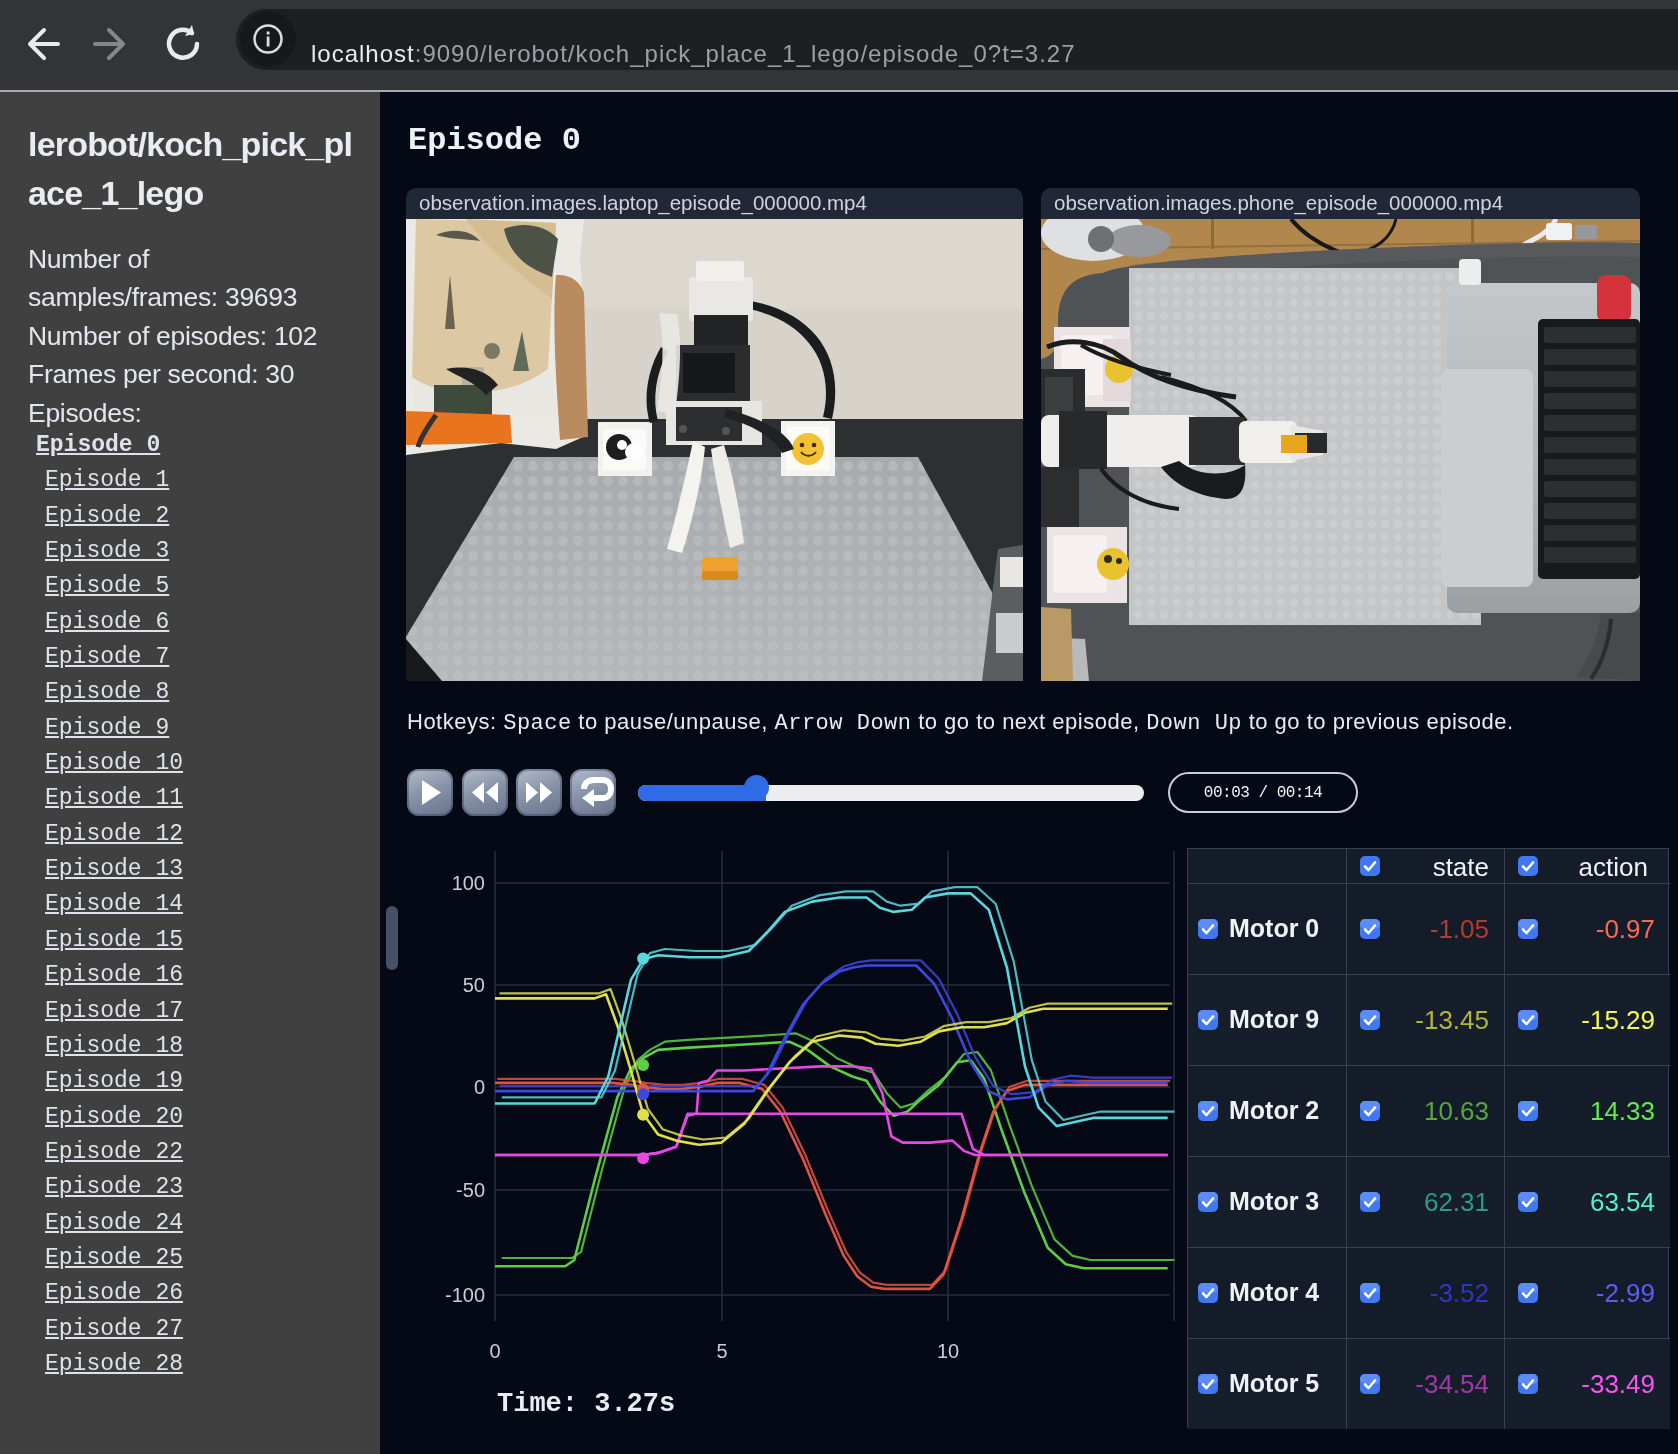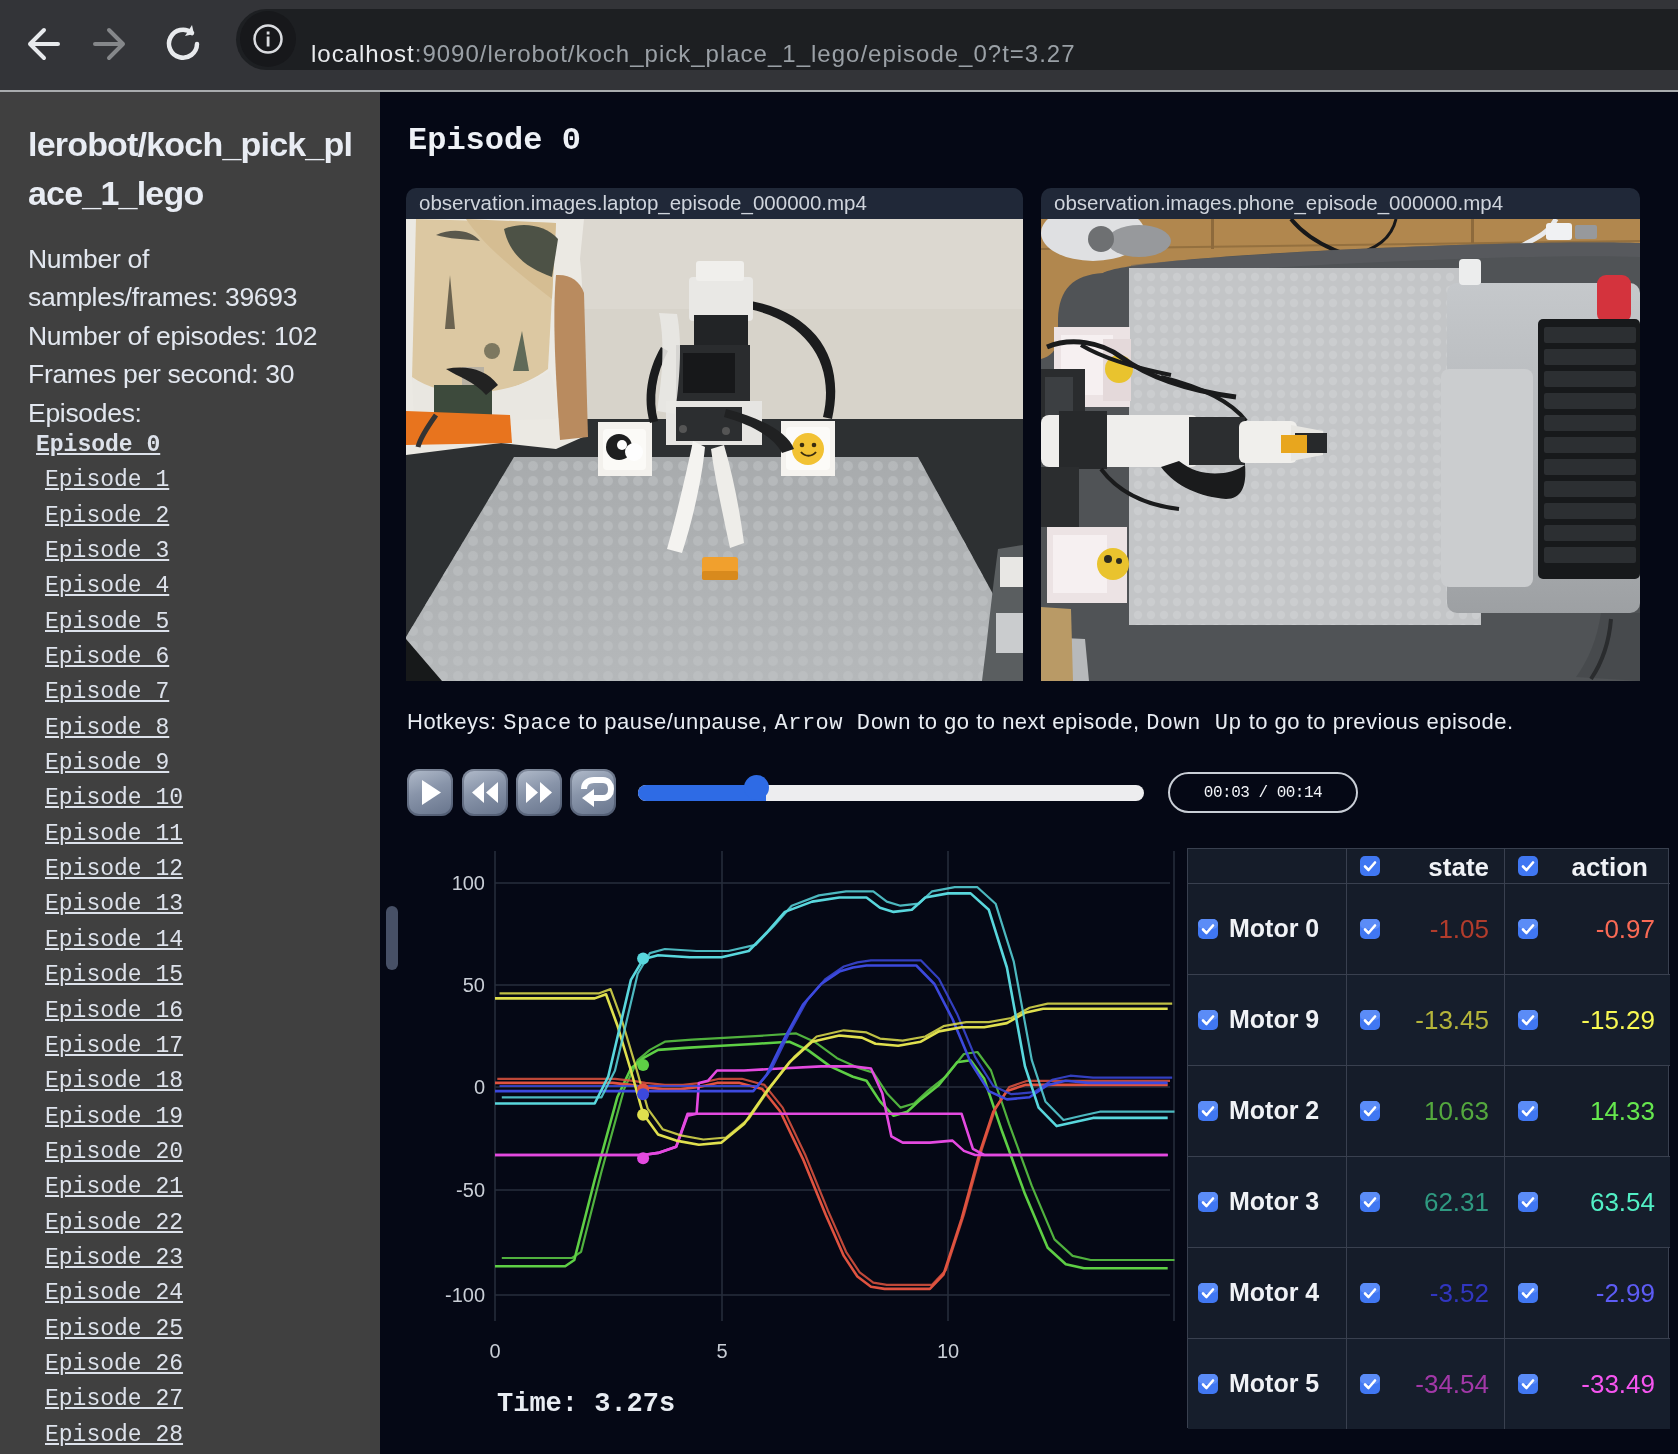--- a/index.html
+++ b/index.html
@@ -41,21 +41,21 @@
 .thead { position:absolute; left:0; top:0; width:482px; height:34px; }
 .trow { position:absolute; left:0; width:482px; height:91px; border-top:1px solid #39404f; }
 .trow:nth-child(odd) { background:#161e2c; }
 .c1 { position:absolute; left:0; top:0; width:158px; height:100%;padding-left:36px; }
 .c2 { position:absolute; left:158px; top:0; width:158px; height:100%; border-left:1px solid #39404f; }
 .c3 { position:absolute; left:316px; top:0; width:166px; height:100%; border-left:1px solid #39404f; }
 .c1 svg,.c2 svg,.c3 svg { position:absolute; top:50%; margin-top:-10px; }
 .c1 svg { left:10px; } .c2 svg,.c3 svg { left:13px; }
 .mname { position:absolute; left:41px; top:50%; margin-top:-15px; font-size:25px; font-weight:bold; color:#f0f2f6; }
 .val { position:absolute; right:15px; top:50%; margin-top:-15px; font-size:26px; }
-.hc { font-size:26px; font-weight:bold; color:#f0f2f6; position:absolute; top:3px; }
+.hc { font-size:26px; font-weight:normal; color:#f0f2f6; position:absolute; top:3px; }
 </style></head>
 <body>
 <div id="chrome">
 <svg class="navic" style="left:18px" width="44" height="44" viewBox="0 0 44 44">
       <path d="M26 8 L12 22 L26 36 M12 22 L40 22" stroke="#e8eaed" stroke-width="4" fill="none" stroke-linecap="round" stroke-linejoin="round"></path>
     </svg>
 <svg class="navic" style="left:91px" width="44" height="44" viewBox="0 0 44 44">
       <path d="M18 8 L32 22 L18 36 M32 22 L4 22" stroke="#85878a" stroke-width="4" fill="none" stroke-linecap="round" stroke-linejoin="round"></path>
     </svg>
 <svg class="navic" style="left:161px" width="44" height="44" viewBox="0 0 44 44">
@@ -74,38 +74,36 @@
 <div id="chromeline"></div>
 <div id="page">
 <div id="sidebar">
 <div id="sbtitle">lerobot/koch_pick_pl<br>ace_1_lego</div>
 <div id="sbstats">Number of<br>samples/frames: 39693<br>Number of episodes: 102<br>Frames per second: 30<br>Episodes:</div>
 <div id="eplist">
 <div class="ep cur"><a>Episode 0</a></div>
 <div class="ep"><a>Episode 1</a></div>
 <div class="ep"><a>Episode 2</a></div>
 <div class="ep"><a>Episode 3</a></div>
-<div class="ep"><a>Episode 4</a></div>
 <div class="ep"><a>Episode 5</a></div>
 <div class="ep"><a>Episode 6</a></div>
 <div class="ep"><a>Episode 7</a></div>
 <div class="ep"><a>Episode 8</a></div>
 <div class="ep"><a>Episode 9</a></div>
 <div class="ep"><a>Episode 10</a></div>
 <div class="ep"><a>Episode 11</a></div>
 <div class="ep"><a>Episode 12</a></div>
 <div class="ep"><a>Episode 13</a></div>
 <div class="ep"><a>Episode 14</a></div>
 <div class="ep"><a>Episode 15</a></div>
 <div class="ep"><a>Episode 16</a></div>
 <div class="ep"><a>Episode 17</a></div>
 <div class="ep"><a>Episode 18</a></div>
 <div class="ep"><a>Episode 19</a></div>
 <div class="ep"><a>Episode 20</a></div>
-<div class="ep"><a>Episode 21</a></div>
 <div class="ep"><a>Episode 22</a></div>
 <div class="ep"><a>Episode 23</a></div>
 <div class="ep"><a>Episode 24</a></div>
 <div class="ep"><a>Episode 25</a></div>
 <div class="ep"><a>Episode 26</a></div>
 <div class="ep"><a>Episode 27</a></div>
 <div class="ep"><a>Episode 28</a></div>
 </div>
 </div>
 <div id="thumb"></div>

